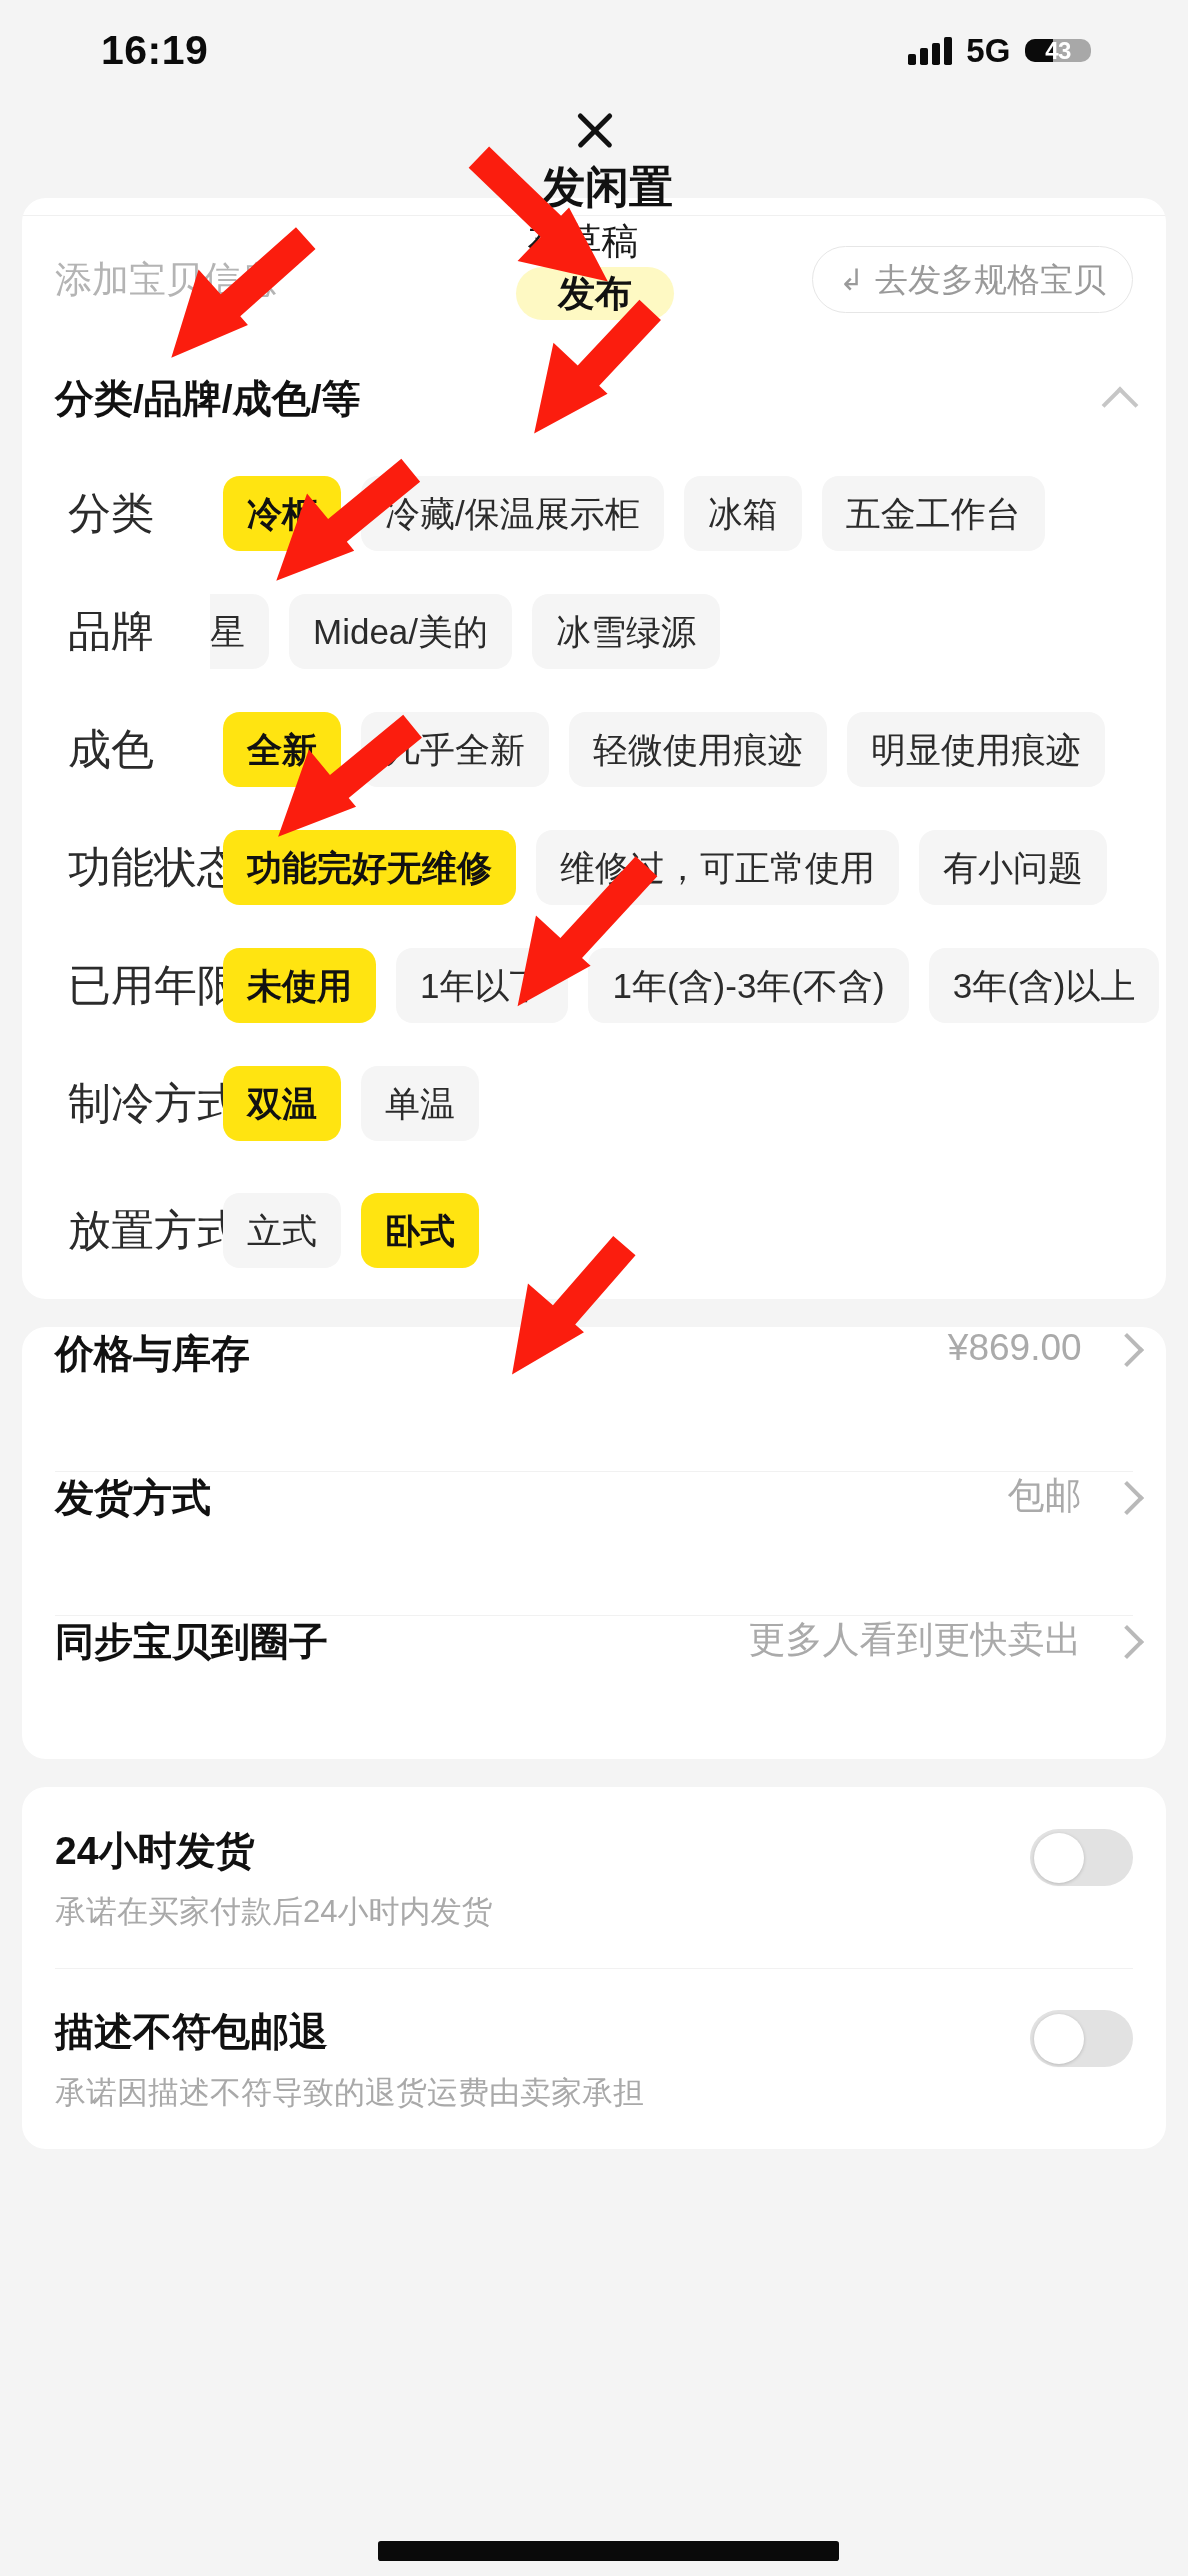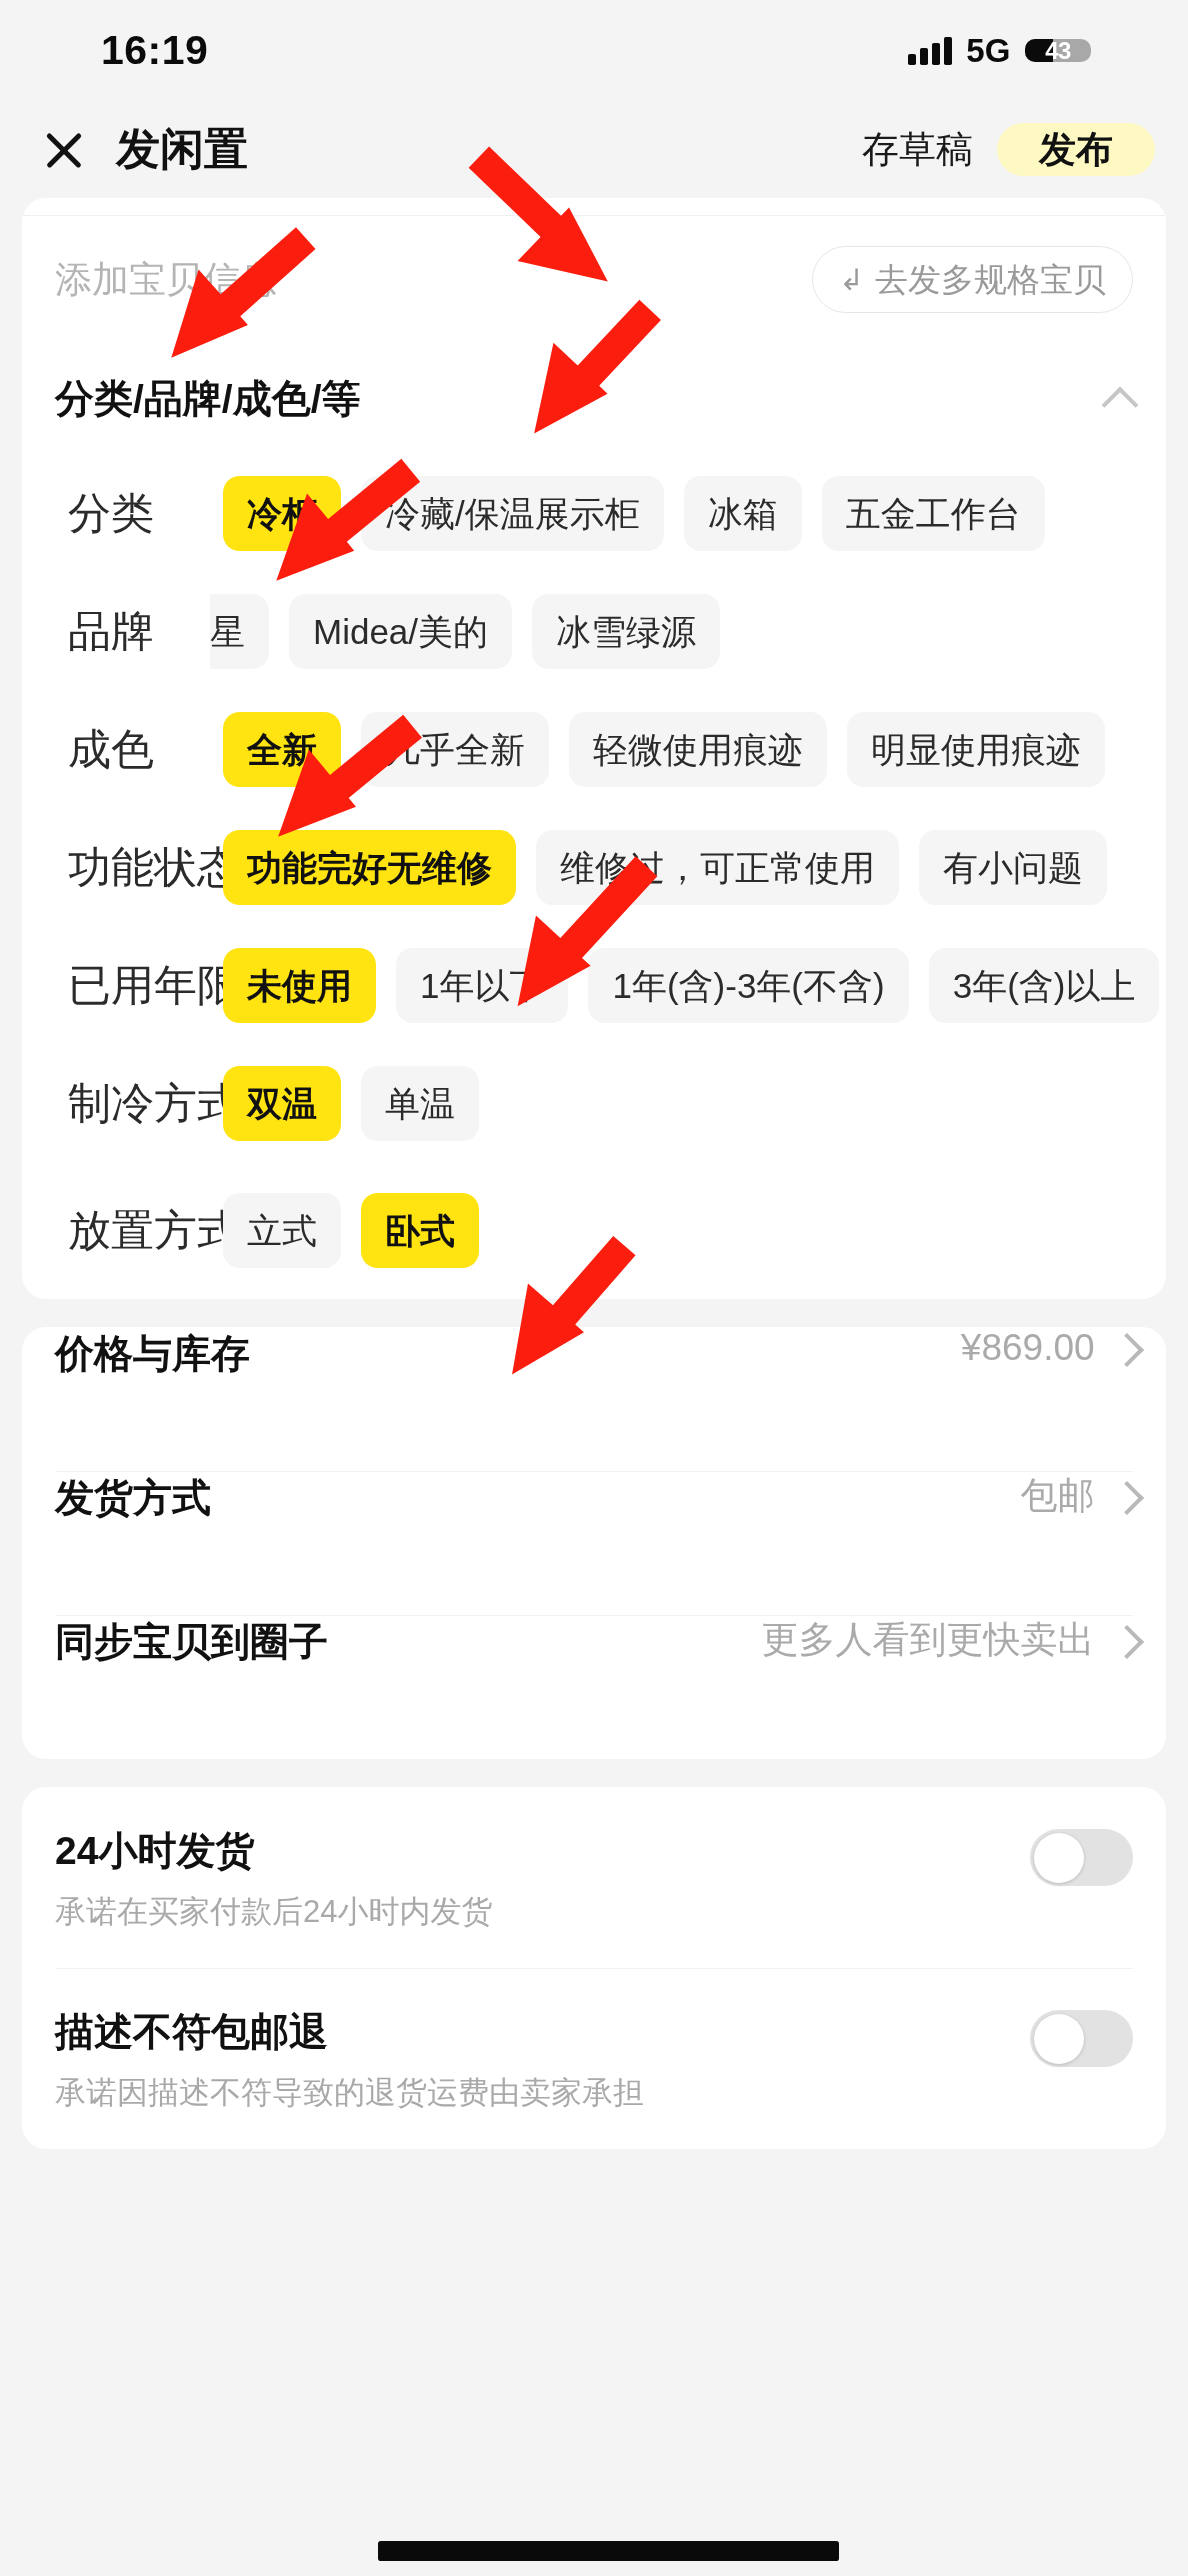--- a/index.html
+++ b/index.html
@@ -37,21 +37,21 @@
     position: relative; z-index: 2; width: 100%; text-align: center;
     font-size: 24px; font-weight: 700; color: #fff; letter-spacing: -0.5px;
   }
   .battery::after {
     content: ""; position: absolute; right: -6.4px; top: 12px;
     width: 5.5px; height: 12px; background: #a8a8a8; border-radius: 0 2.8px 2.8px 0;
   }
 
   
   .navbar {
-    height: 97px; display: flex; align-items: center; padding: 0 33px 0 35px;
+    height: 97px; display: flex; align-items: center; padding: 0 33px 0 35px; flex-direction: column;
   }
   .close-icon { width: 57px; height: 57px; position: relative; flex: none; }
   .close-icon::before, .close-icon::after {
     content: ""; position: absolute; left: 5.5px; top: 27px; width: 46px; height: 4.6px;
     background: #111; border-radius: 2.8px;
   }
   .close-icon::before { transform: rotate(45deg); }
   .close-icon::after { transform: rotate(-45deg); }
   .nav-title { font-size: 44px; font-weight: 700; color: #111; margin-left: 24px; }
   .nav-spacer { flex: 1; }
@@ -114,21 +114,21 @@
     display: flex; align-items: flex-start; padding: 0 33px; height: 144px;
     position: relative;
   }
   .list-row + .list-row::before {
     content: ""; position: absolute; left: 33px; right: 33px; top: 0;
     height: 1.8px; background: #f1f1f1;
   }
   .list-label { font-size: 39px; font-weight: 700; color: #111; }
   .list-value {
     margin-left: auto; font-size: 37px; color: #aaa; display: flex;
-    align-items: center; gap: 20px;
+    align-items: center; gap: 33px;
   }
   .chev-right { width: 18.4px; height: 18.4px; position: relative; flex: none; }
   .chev-right::before {
     content: ""; position: absolute; left: 0; top: 0; width: 20px; height: 20px;
     border-right: 4.6px solid #b9b9b9; border-top: 4.6px solid #b9b9b9;
     transform: rotate(45deg);
   }
 
   
   .switch-row {

